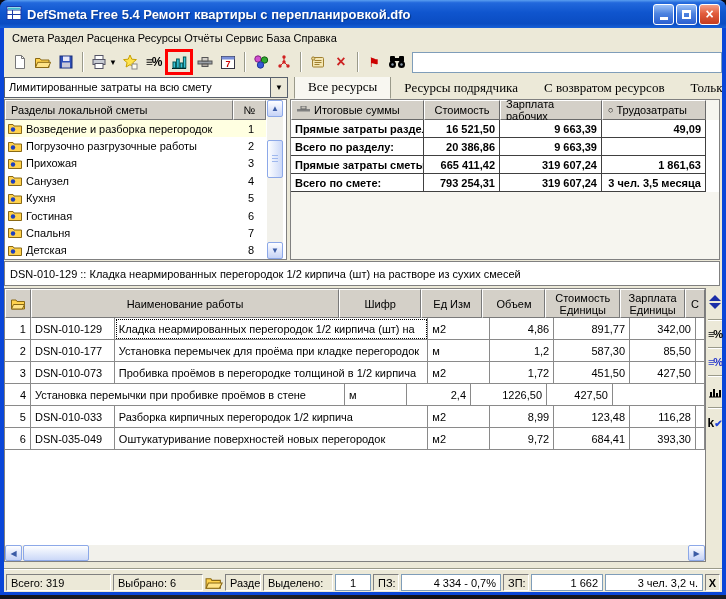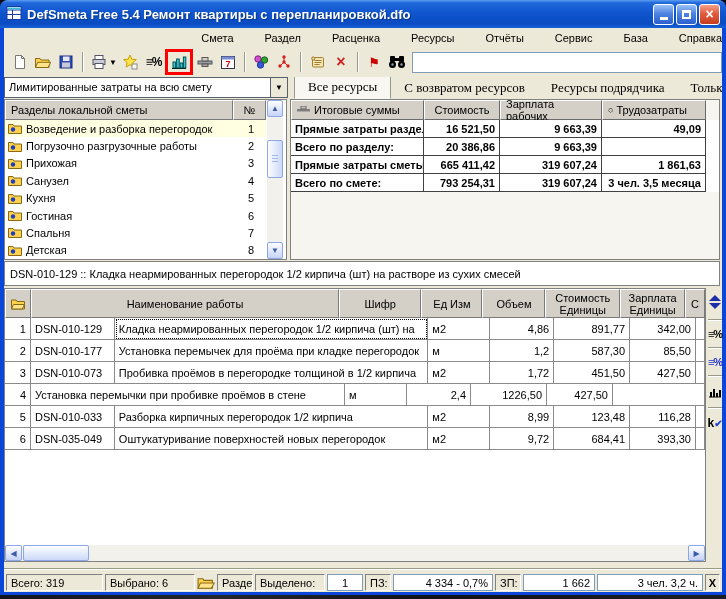--- a/index.html
+++ b/index.html
@@ -22,21 +22,21 @@
   .glyph-min { width:8px; height:3px; background:#fff; margin-top:9px; }
   .glyph-max { width:9px; height:9px; border:2px solid #fff; border-top-width:3px; }
   .glyph-x   { color:#fff; font-weight:bold; font-size:14px; line-height:1; }
 
   .content { position:absolute; left:4px; top:28px; width:718px; height:564px; background:#ECE9D8; }
   .desktop-strip { position:absolute; top:595px; left:0; width:726px; height:4px;
                    background:linear-gradient(90deg,#11131d,#24262e 30%,#101018 60%,#1c1e26); }
 
   
   .menubar { position:absolute; top:0; left:0; width:718px; height:19px;
-             display:flex; align-items:center; gap:31px; padding-left:8px;justify-content:flex-end; }
+             display:flex; align-items:center; gap:3px; padding-left:8px; }
   .menu-item { cursor:default; }
 
   
   .toolbar { position:absolute; top:19px; left:0; width:718px; height:30px;
              display:flex; align-items:center; padding-left:4px; }
   .tbtn { width:24px; height:24px; display:flex; align-items:center; justify-content:center; }
   .tsep { width:2px; height:20px; border-left:1px solid #9a9a8a; border-right:1px solid #fff; margin:0 4px; }
   .drop-arrow { font-size:8px; margin-left:-2px; width:10px; }
   .red-frame { width:28px; height:26px; border:3px solid #FF0000;
                display:flex; align-items:center; justify-content:center; }
@@ -135,21 +135,21 @@
 
   
   .groove { position:absolute; top:540px; left:0; width:718px; height:2px;
             border-top:1px solid #9a9a8a; border-bottom:1px solid #fff; }
   .statusbar { position:absolute; top:546px; left:0; width:718px; height:17px;
                display:flex; align-items:stretch; gap:2px; padding:0 2px; }
   .sb-panel { border:1px solid; border-color:#808080 #fff #fff #808080;
               padding:1px 4px; display:flex; align-items:center; white-space:nowrap; overflow:hidden; }
   .sb-box { border:1px solid #7F9DB9; background:#fff; padding:1px 4px;
             display:flex; align-items:center; white-space:nowrap; overflow:hidden; }
-  .sb1 { width:97px; } .sb2 { width:90px; } .sb-mode { width:36px; }
+  .sb1 { width:105px; } .sb2 { width:90px; } .sb-mode { width:36px; }
   .sb-sel { width:70px; } .sb-selv { width:36px; justify-content:center; }
   .sb-pzl { width:26px; } .sb-pzv { width:100px; justify-content:flex-end; }
   .sb-zpl { width:26px; } .sb-zpv { width:72px; justify-content:flex-end; }
   .sb-crew { flex:1; justify-content:flex-end; }
   .sb-x { width:15px; justify-content:center; font-weight:bold; }
   .sb-folder { display:flex; align-items:center; }
 </style>
 </head>
 <body>
 
@@ -302,22 +302,22 @@
     <div class="row2">
       <div class="combo">
         <div class="combo-text">Лимитированные затраты на всю смету</div>
         <div class="combo-btn">
           <span>▼</span>
         </div>
       </div>
       <div class="tabbar">
         <div class="orange-strip"></div>
         <div class="tab active">Все ресурсы</div>
+        <div class="tab">Ресурсы подрядчика</div>
         <div class="tab">С возвратом ресурсов</div>
-        <div class="tab">Ресурсы подрядчика</div>
         <div class="tab">Только трудозатрат</div>
       </div>
     </div>
 
     <div class="panels">
 
       <div class="sections-panel">
         <div class="sections-grid">
           <div class="sec-header">
             <div class="hcell h-title">Разделы локальной сметы</div>

